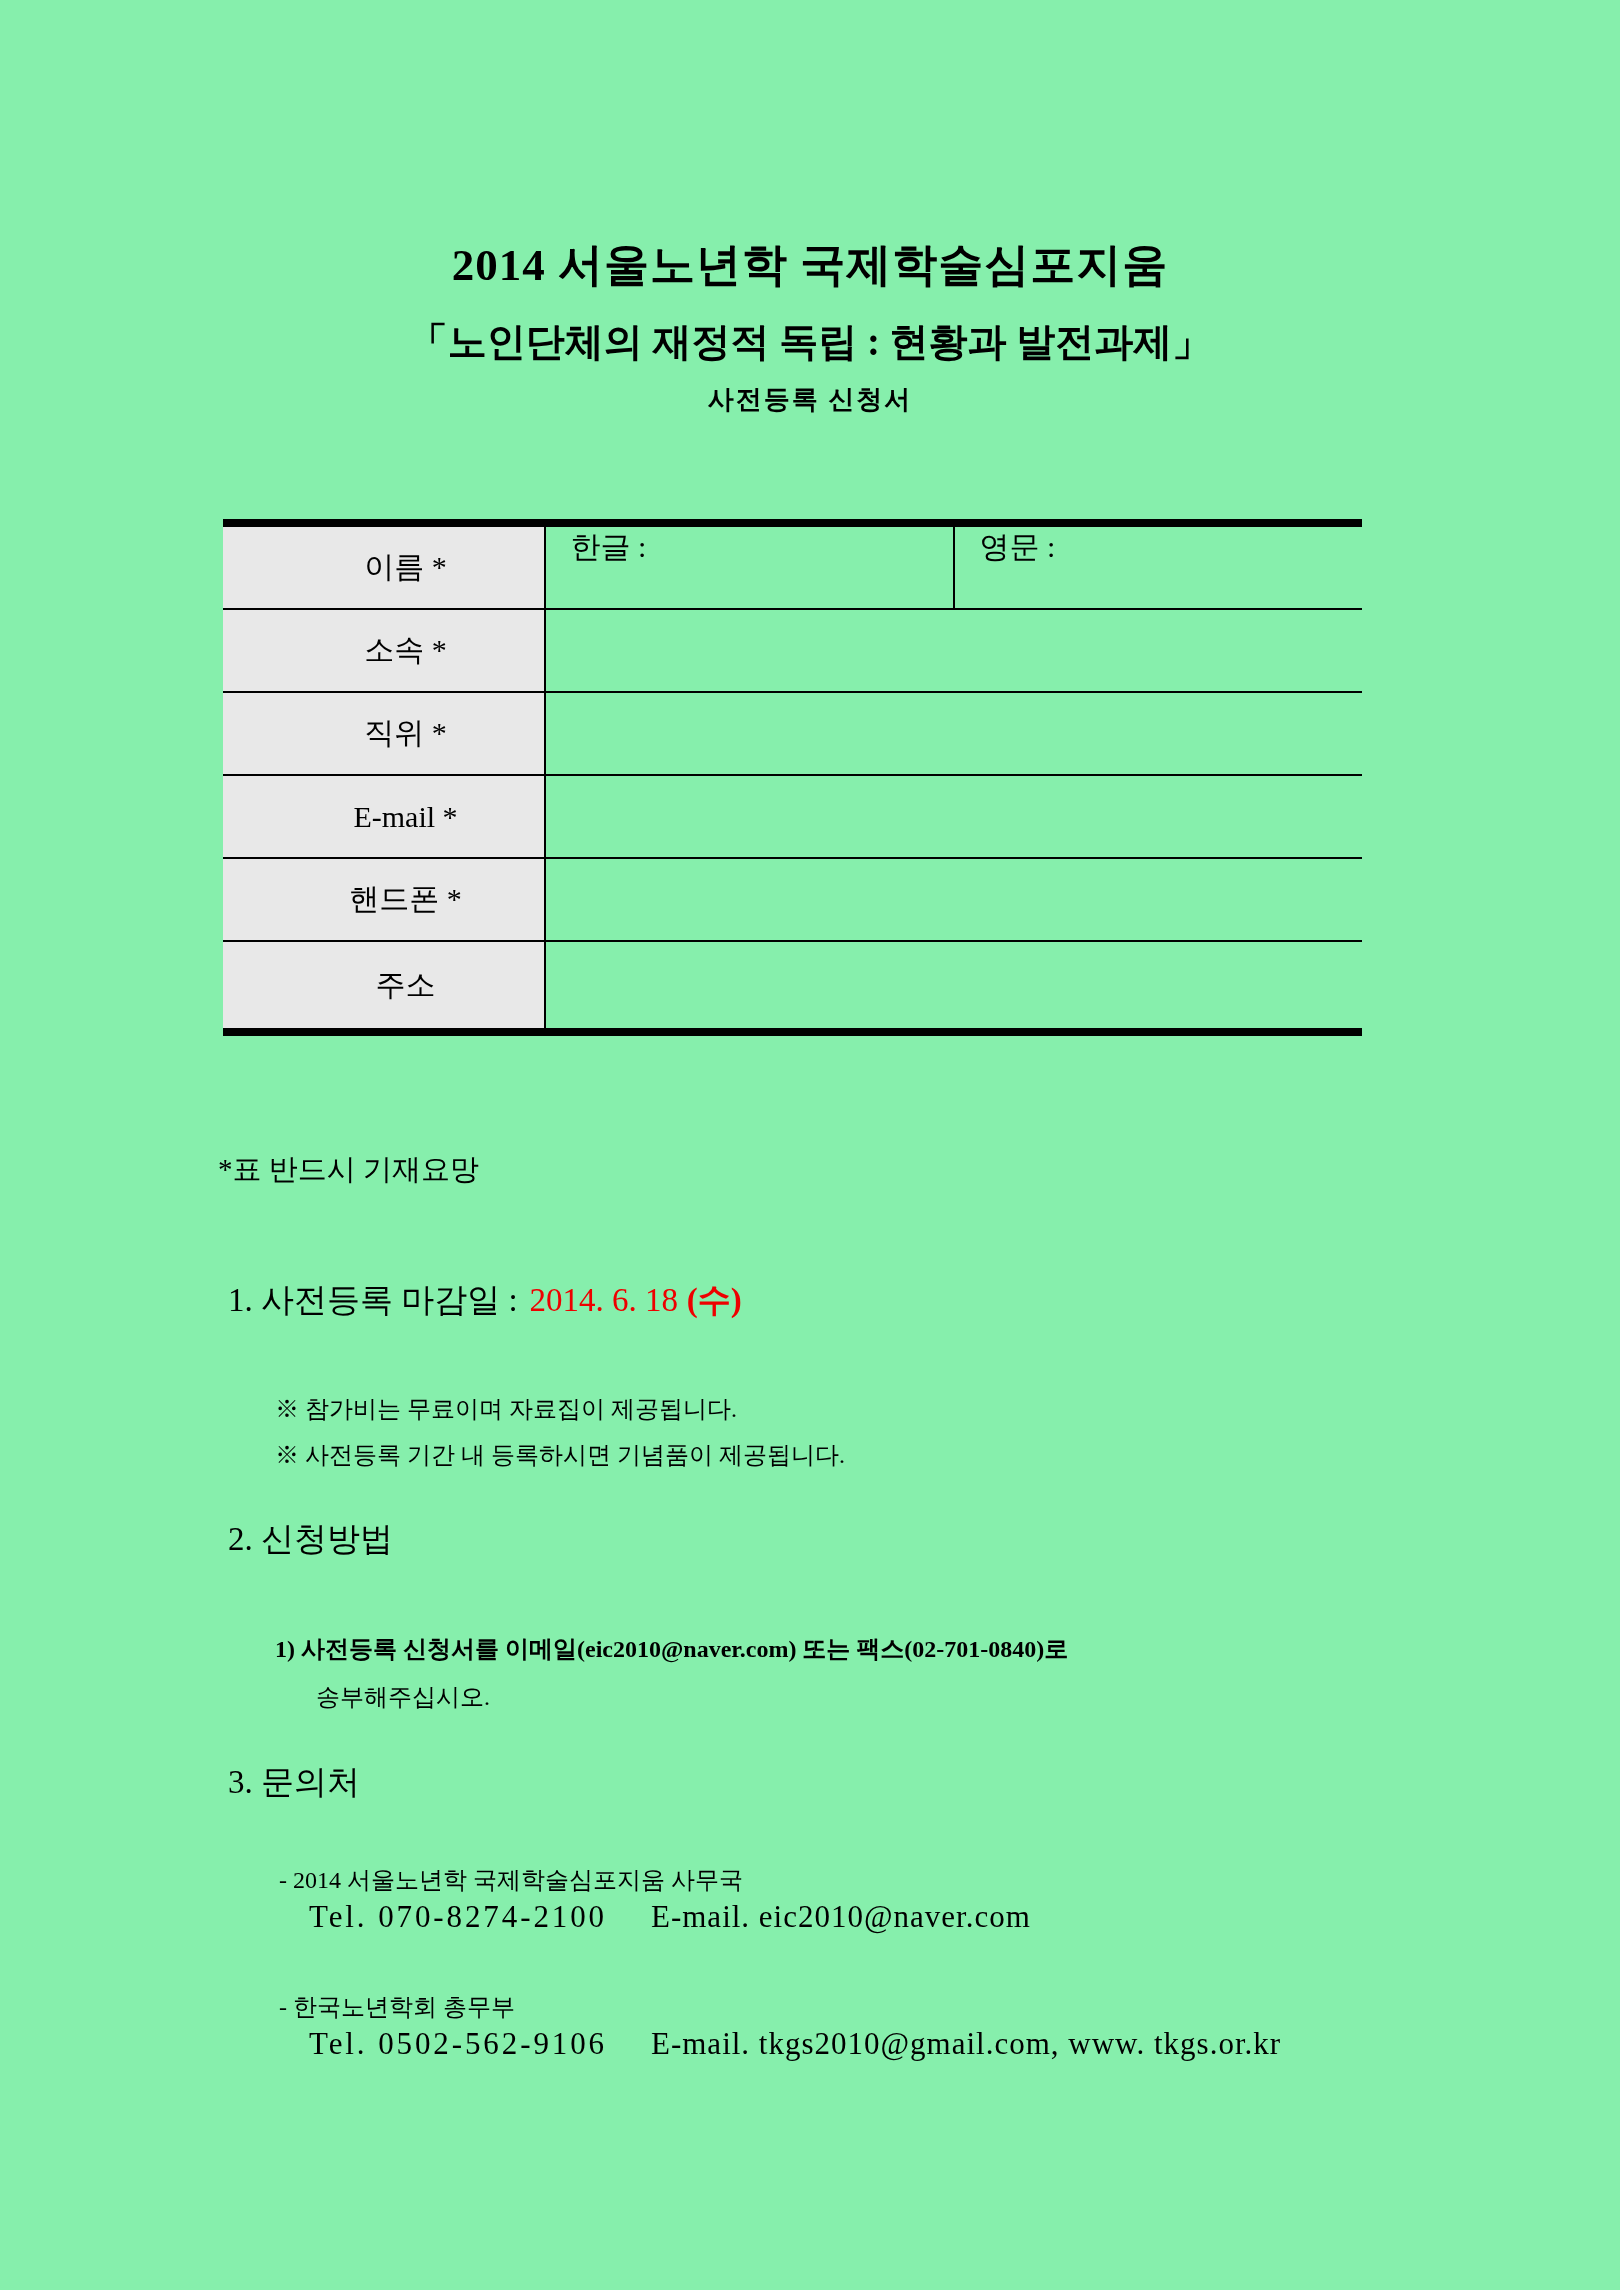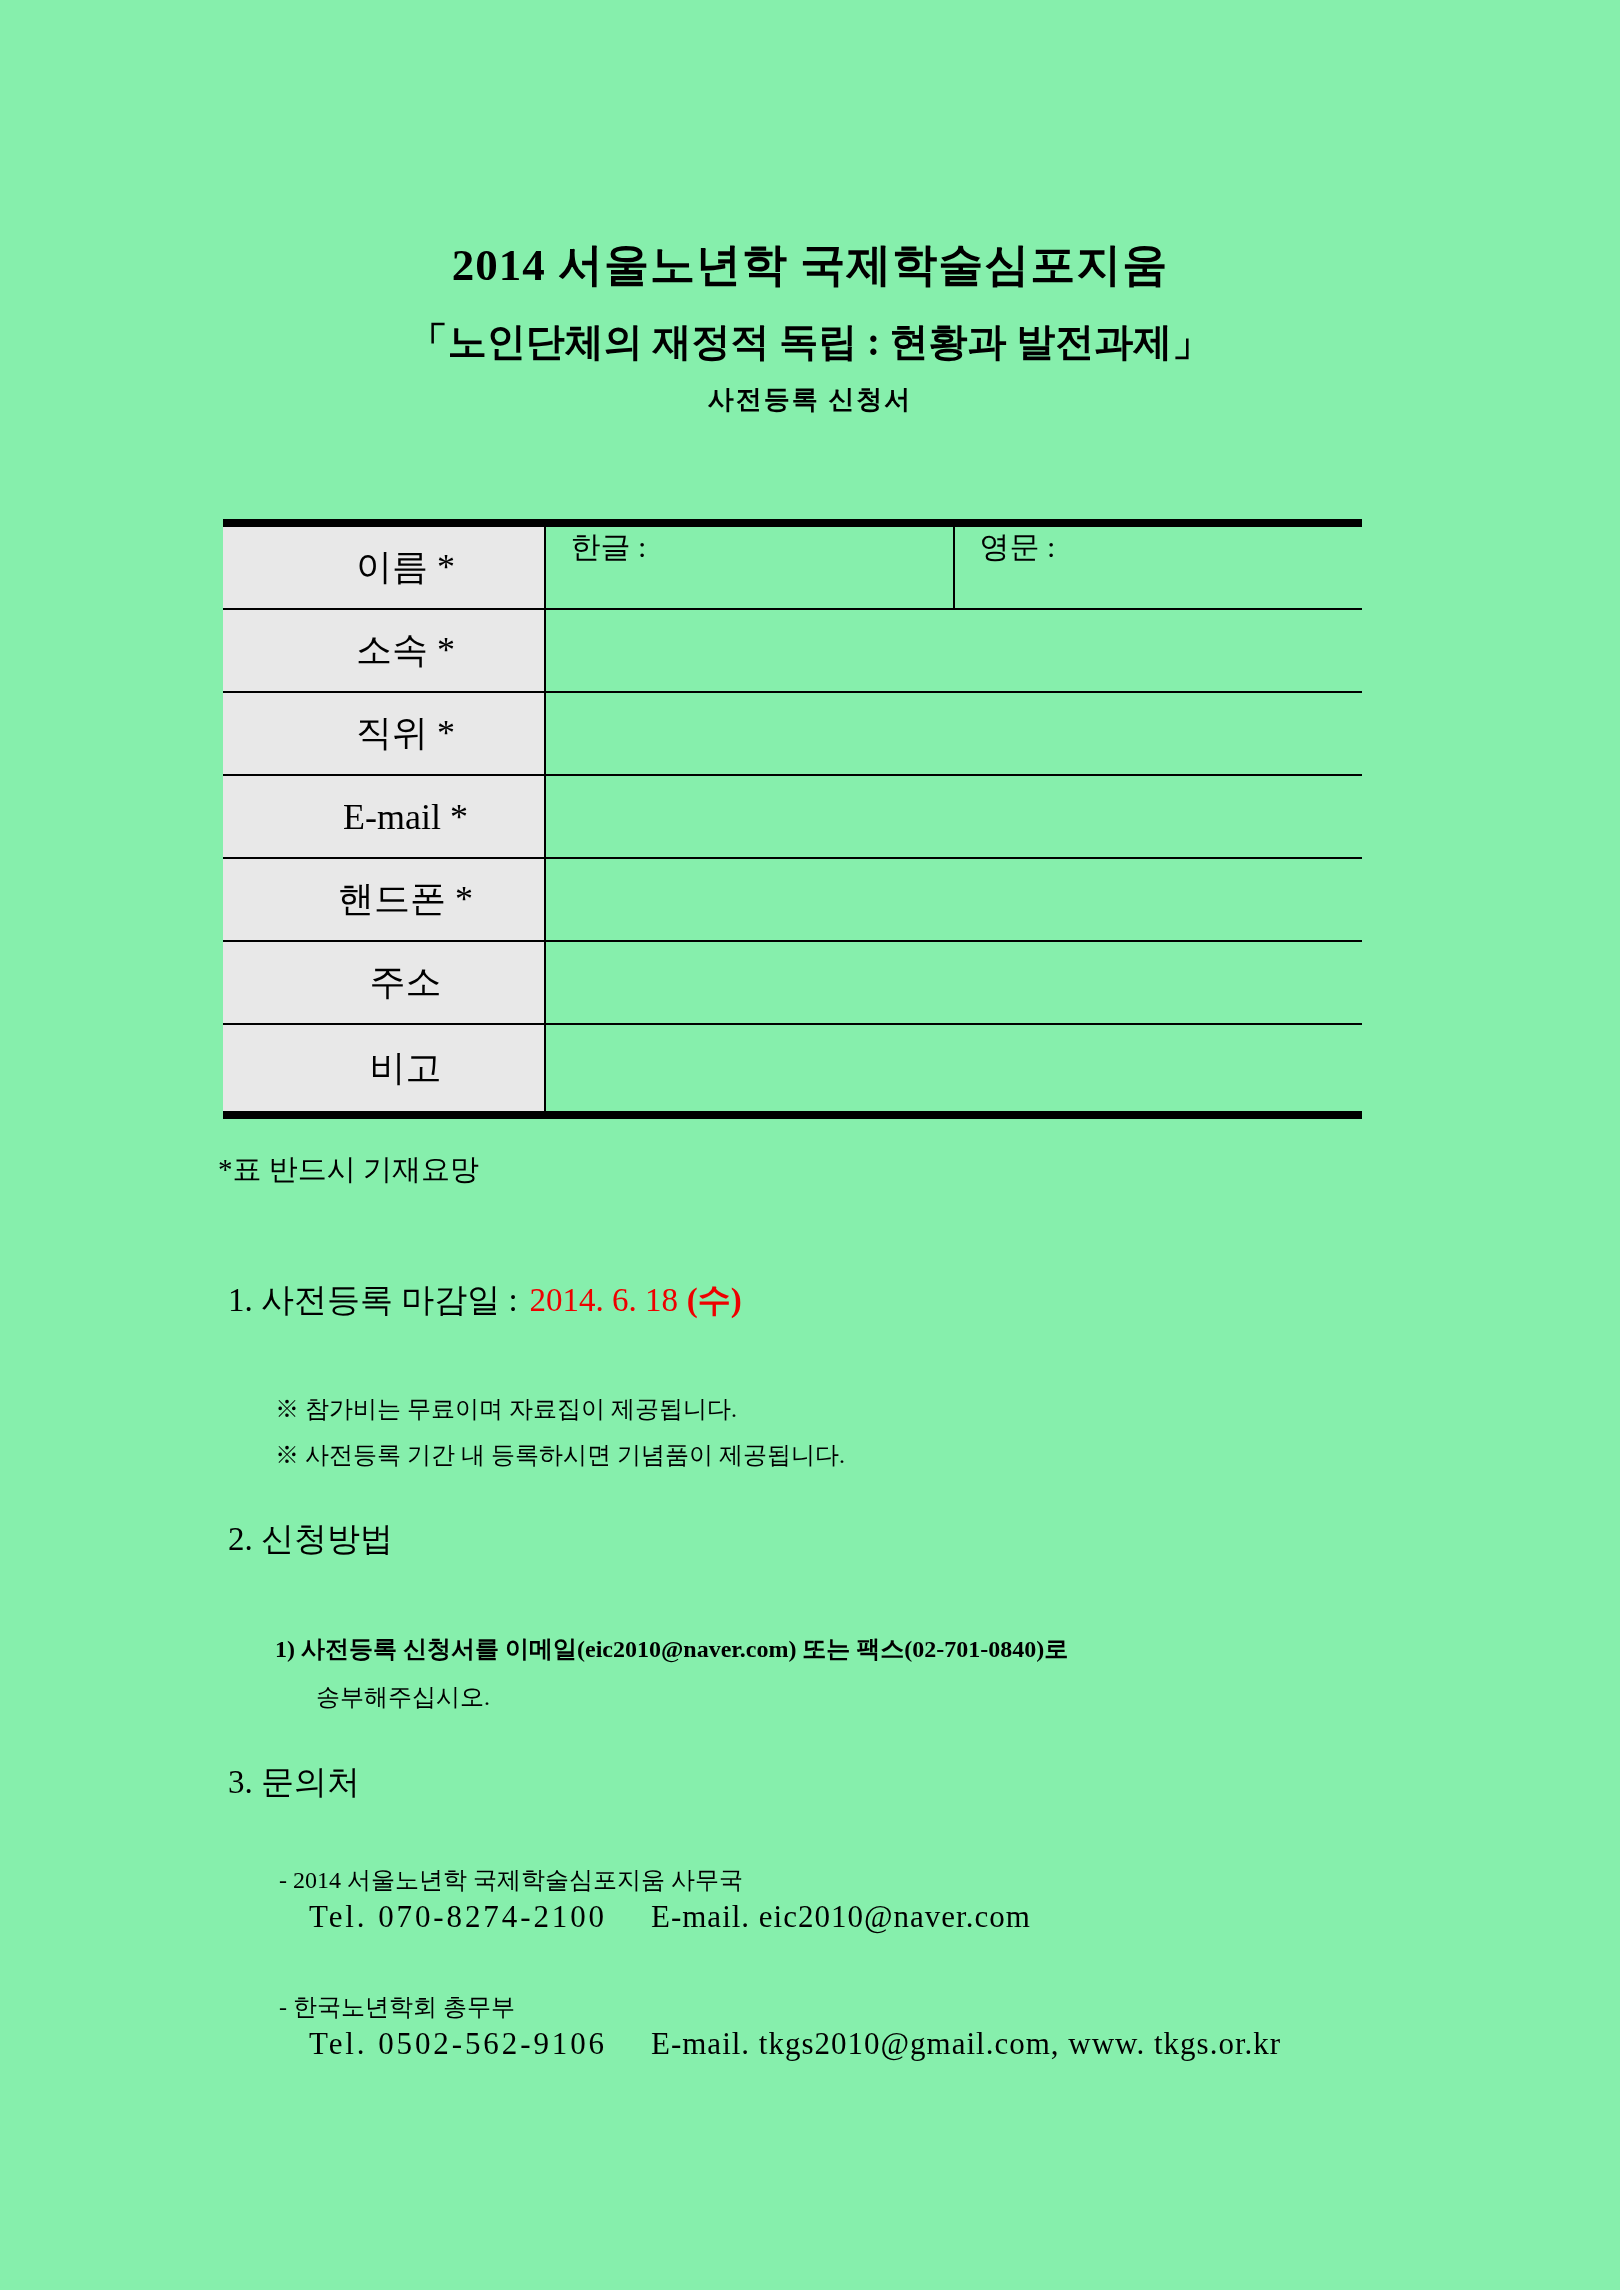--- a/index.html
+++ b/index.html
@@ -54,21 +54,21 @@
   }
   .tlabel {
     width: 323px;
     flex: 0 0 323px;
     box-sizing: border-box;
     background: var(--label-bg, #e8e8e8);
     border-right: 2px solid #000;
     display: flex;
     align-items: center;
     justify-content: center;
-    font-size: 36px;
+    font-size: 30px;
     padding-left: 44px;
   }
   .tvalue {
     flex: 1;
     display: flex;
   }
   .subcell {
     flex: 1;
     display: flex;
     align-items: flex-start;
@@ -133,24 +133,20 @@
     <div class="trow">
       <div class="tlabel">핸드폰 *</div>
       <div class="tvalue"></div>
     </div>
 
     <div class="trow">
       <div class="tlabel">주소</div>
       <div class="tvalue"></div>
     </div>
 
-    <div class="trow">
-      <div class="tlabel">비고</div>
-      <div class="tvalue"></div>
-    </div>
 
   </div>
 
   <div class="line footnote">*표 반드시 기재요망</div>
 
   <div class="line heading" style="top:1280px; left:228px;">
     <span>1. 사전등록 마감일 :</span><span class="red date-part">2014. 6. 18</span><span class="red bold day-part">(수)</span>
   </div>
   <div class="line bodytext" style="top:1380px; left:275px;">※ 참가비는 무료이며 자료집이 제공됩니다.</div>
   <div class="line bodytext" style="top:1426px; left:275px;">※ 사전등록 기간 내 등록하시면 기념품이 제공됩니다.</div>

